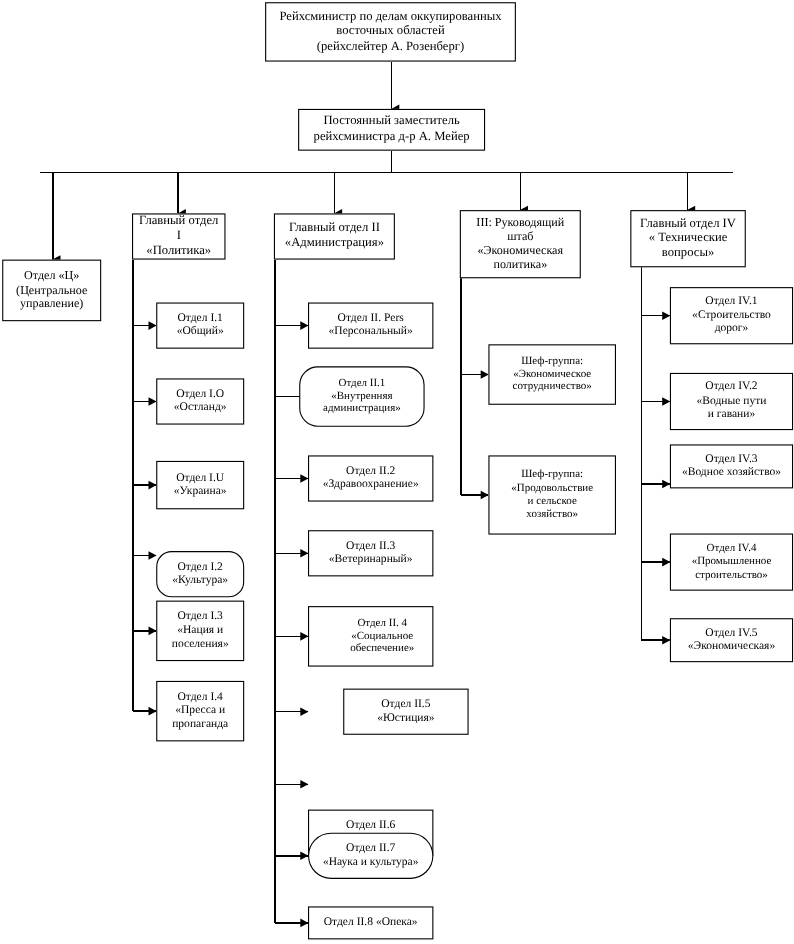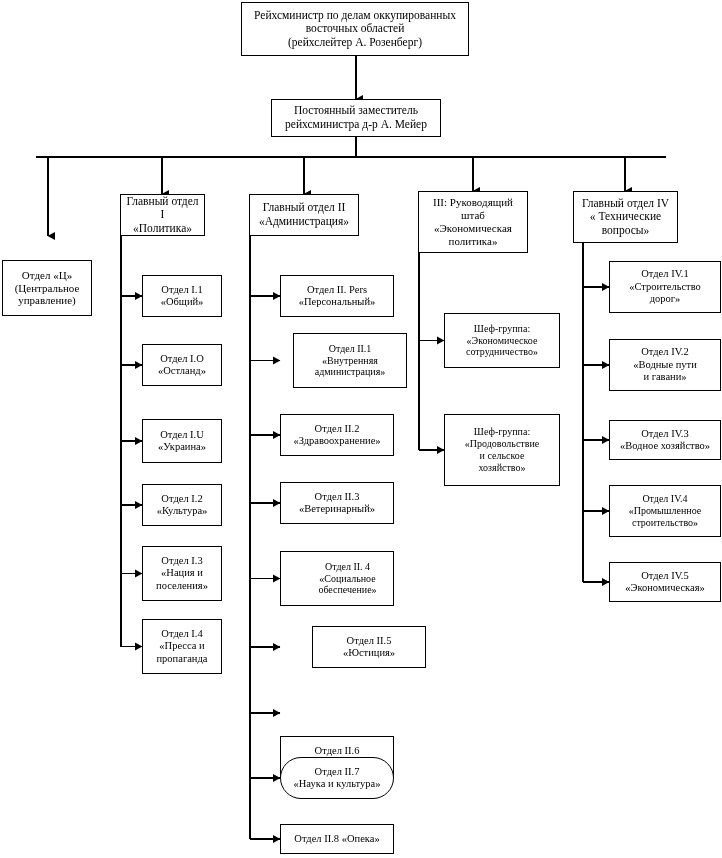--- a/index.html
+++ b/index.html
@@ -107,21 +107,21 @@
     <span class="txt">Рейхсминистр по делам оккупированных
 восточных областей
 (рейхслейтер А. Розенберг)</span>
   </div>
 
   <div class="box sz-root" style="left: 271px; top: 99px; width: 170px; height: 38px;">
     <span class="txt">Постоянный заместитель
 рейхсминистра д-р А. Мейер</span>
   </div>
 
-  <div class="box sz-head" style="left: 2px; top: 236px; width: 90px; height: 56px; margin-top: 24px;">
+  <div class="box sz-head" style="left: 2px; top: 236px; width: 90px; height: 56px;">
     <span class="txt">Отдел «Ц»
 (Центральное
 управление)</span>
   </div>
 
   <div class="box sz-dep" style="left: 120px; top: 194px; width: 85px; height: 42px;">
     <span class="txt">Главный отдел I
 «Политика»</span>
   </div>
   <div class="box sz-dep" style="left: 249px; top: 194px; width: 110px; height: 42px;">
@@ -146,39 +146,39 @@
 «Общий»</span>
       </div>
       <div class="box sz-sub" style="left: 142px; top: 344px; width: 80px; height: 42px;">
         <span class="txt">Отдел I.O
 «Остланд»</span>
       </div>
       <div class="box sz-sub" style="left: 142px; top: 419px; width: 80px; height: 44px;">
         <span class="txt">Отдел I.U
 «Украина»</span>
       </div>
-      <div class="box sz-sub" style="left: 142px; top: 484px; width: 80px; height: 42px;">
+      <div class="box sz-sub" style="left: 142px; top: 501px; width: 80px; height: 42px; border-radius: 14px;">
         <span class="txt">Отдел I.2
 «Культура»</span>
       </div>
       <div class="box sz-sub" style="left: 142px; top: 546px; width: 80px; height: 55px;">
         <span class="txt">Отдел I.3
 «Нация и
 поселения»</span>
       </div>
       <div class="box sz-sub" style="left: 142px; top: 619px; width: 80px; height: 55px;">
         <span class="txt">Отдел I.4
 «Пресса и
 пропаганда</span>
       </div>
       <div class="box sz-sub" style="left: 280px; top: 275px; width: 114px; height: 42px;">
         <span class="txt">Отдел II. Pers
 «Персональный»</span>
       </div>
-      <div class="box sz-small" style="left: 293px; top: 333px; width: 114px; height: 55px;">
+      <div class="box sz-small" style="left: 272px; top: 333px; width: 114px; height: 55px; border-radius: 17px;">
         <span class="txt">Отдел II.1
 «Внутренняя
 администрация»</span>
       </div>
       <div class="box sz-sub" style="left: 280px; top: 414px; width: 114px; height: 42px;">
         <span class="txt">Отдел II.2
 «Здравоохранение»</span>
       </div>
       <div class="box sz-sub" style="left: 280px; top: 482px; width: 114px; height: 42px;">
         <span class="txt">Отдел II.3
@@ -218,21 +218,21 @@
       <div class="box sz-sub" style="left: 609px; top: 261px; width: 112px; height: 52px;">
         <span class="txt">Отдел IV.1
 «Строительство
 дорог»</span>
       </div>
       <div class="box sz-sub" style="left: 609px; top: 339px; width: 112px; height: 52px;">
         <span class="txt">Отдел IV.2
 «Водные пути
 и гавани»</span>
       </div>
-      <div class="box sz-sub" style="left: 609px; top: 420px; width: 112px; height: 40px;">
+      <div class="box sz-sub" style="left: 609px; top: 404px; width: 112px; height: 40px;">
         <span class="txt">Отдел IV.3
 «Водное хозяйство»</span>
       </div>
       <div class="box sz-small" style="left: 609px; top: 485px; width: 112px; height: 52px;">
         <span class="txt">Отдел IV.4
 «Промышленное
 строительство»</span>
       </div>
       <div class="box sz-sub" style="left: 609px; top: 562px; width: 112px; height: 40px;">
         <span class="txt">Отдел IV.5

